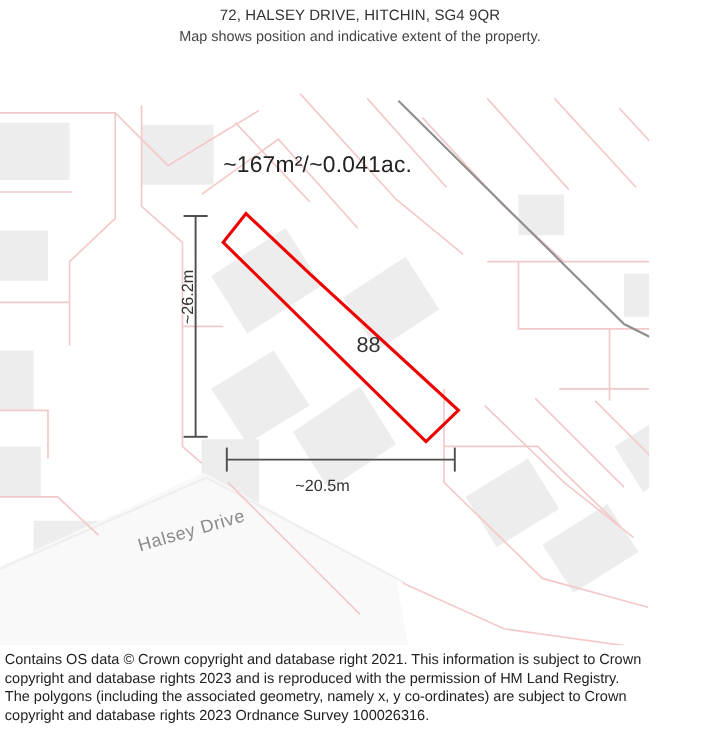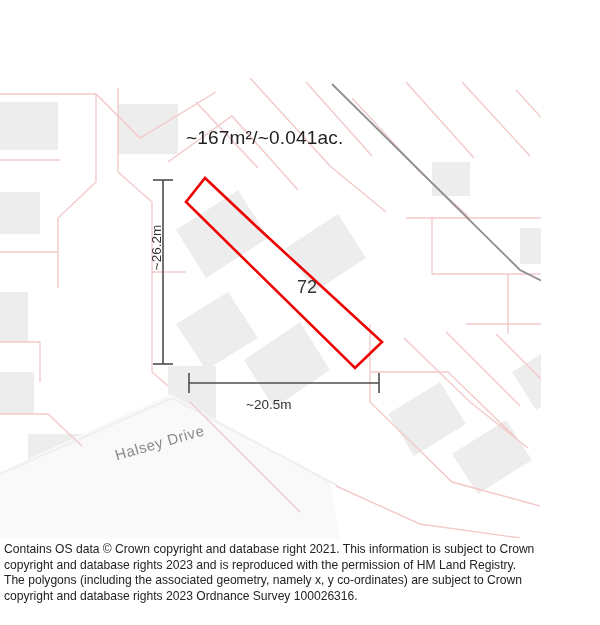--- a/index.html
+++ b/index.html
@@ -116,20 +116,22 @@
     line-height: 15.6px;
     color: #222222;
   }
 </style>
 </head>
 <body>
 
 <div class="page">
 
   <div class="header">
+    <div class="title">72, HALSEY DRIVE, HITCHIN, SG4 9QR</div>
+    <div class="subtitle">Map shows position and indicative extent of the property.</div>
   </div>
 
   <div class="map-wrap">
 
     <svg class="map-svg" width="600" height="496" viewBox="0 0 600 496">
 
       <rect x="0" y="0" width="600" height="496" fill="#ffffff"></rect>
 
       <g fill="#ededed">
         <polygon points="0,60 58,60 58,108 0,108"></polygon>
@@ -199,21 +201,21 @@
       </g>
 
       <g stroke="#4d4d4d" stroke-width="1.6">
         <line x1="189" y1="341" x2="379" y2="341"></line>
         <line x1="189" y1="331" x2="189" y2="351"></line>
         <line x1="379" y1="331" x2="379" y2="351"></line>
       </g>
     </svg>
 
     <div class="area-label">~167m²/~0.041ac.</div>
-    <div class="plot-number">72</div>
+    <div class="plot-number">88</div>
     <div class="dim-v">~26.2m</div>
     <div class="dim-h">~20.5m</div>
     <div class="street-label">Halsey Drive</div>
   </div>
 
   <div class="footer">
     <p>Contains OS data © Crown copyright and database right 2021. This information is subject to Crown copyright and database rights 2023 and is reproduced with the permission of HM Land Registry. The polygons (including the associated geometry, namely x, y co-ordinates) are subject to Crown copyright and database rights 2023 Ordnance Survey 100026316.</p>
   </div>
 
 </div>

